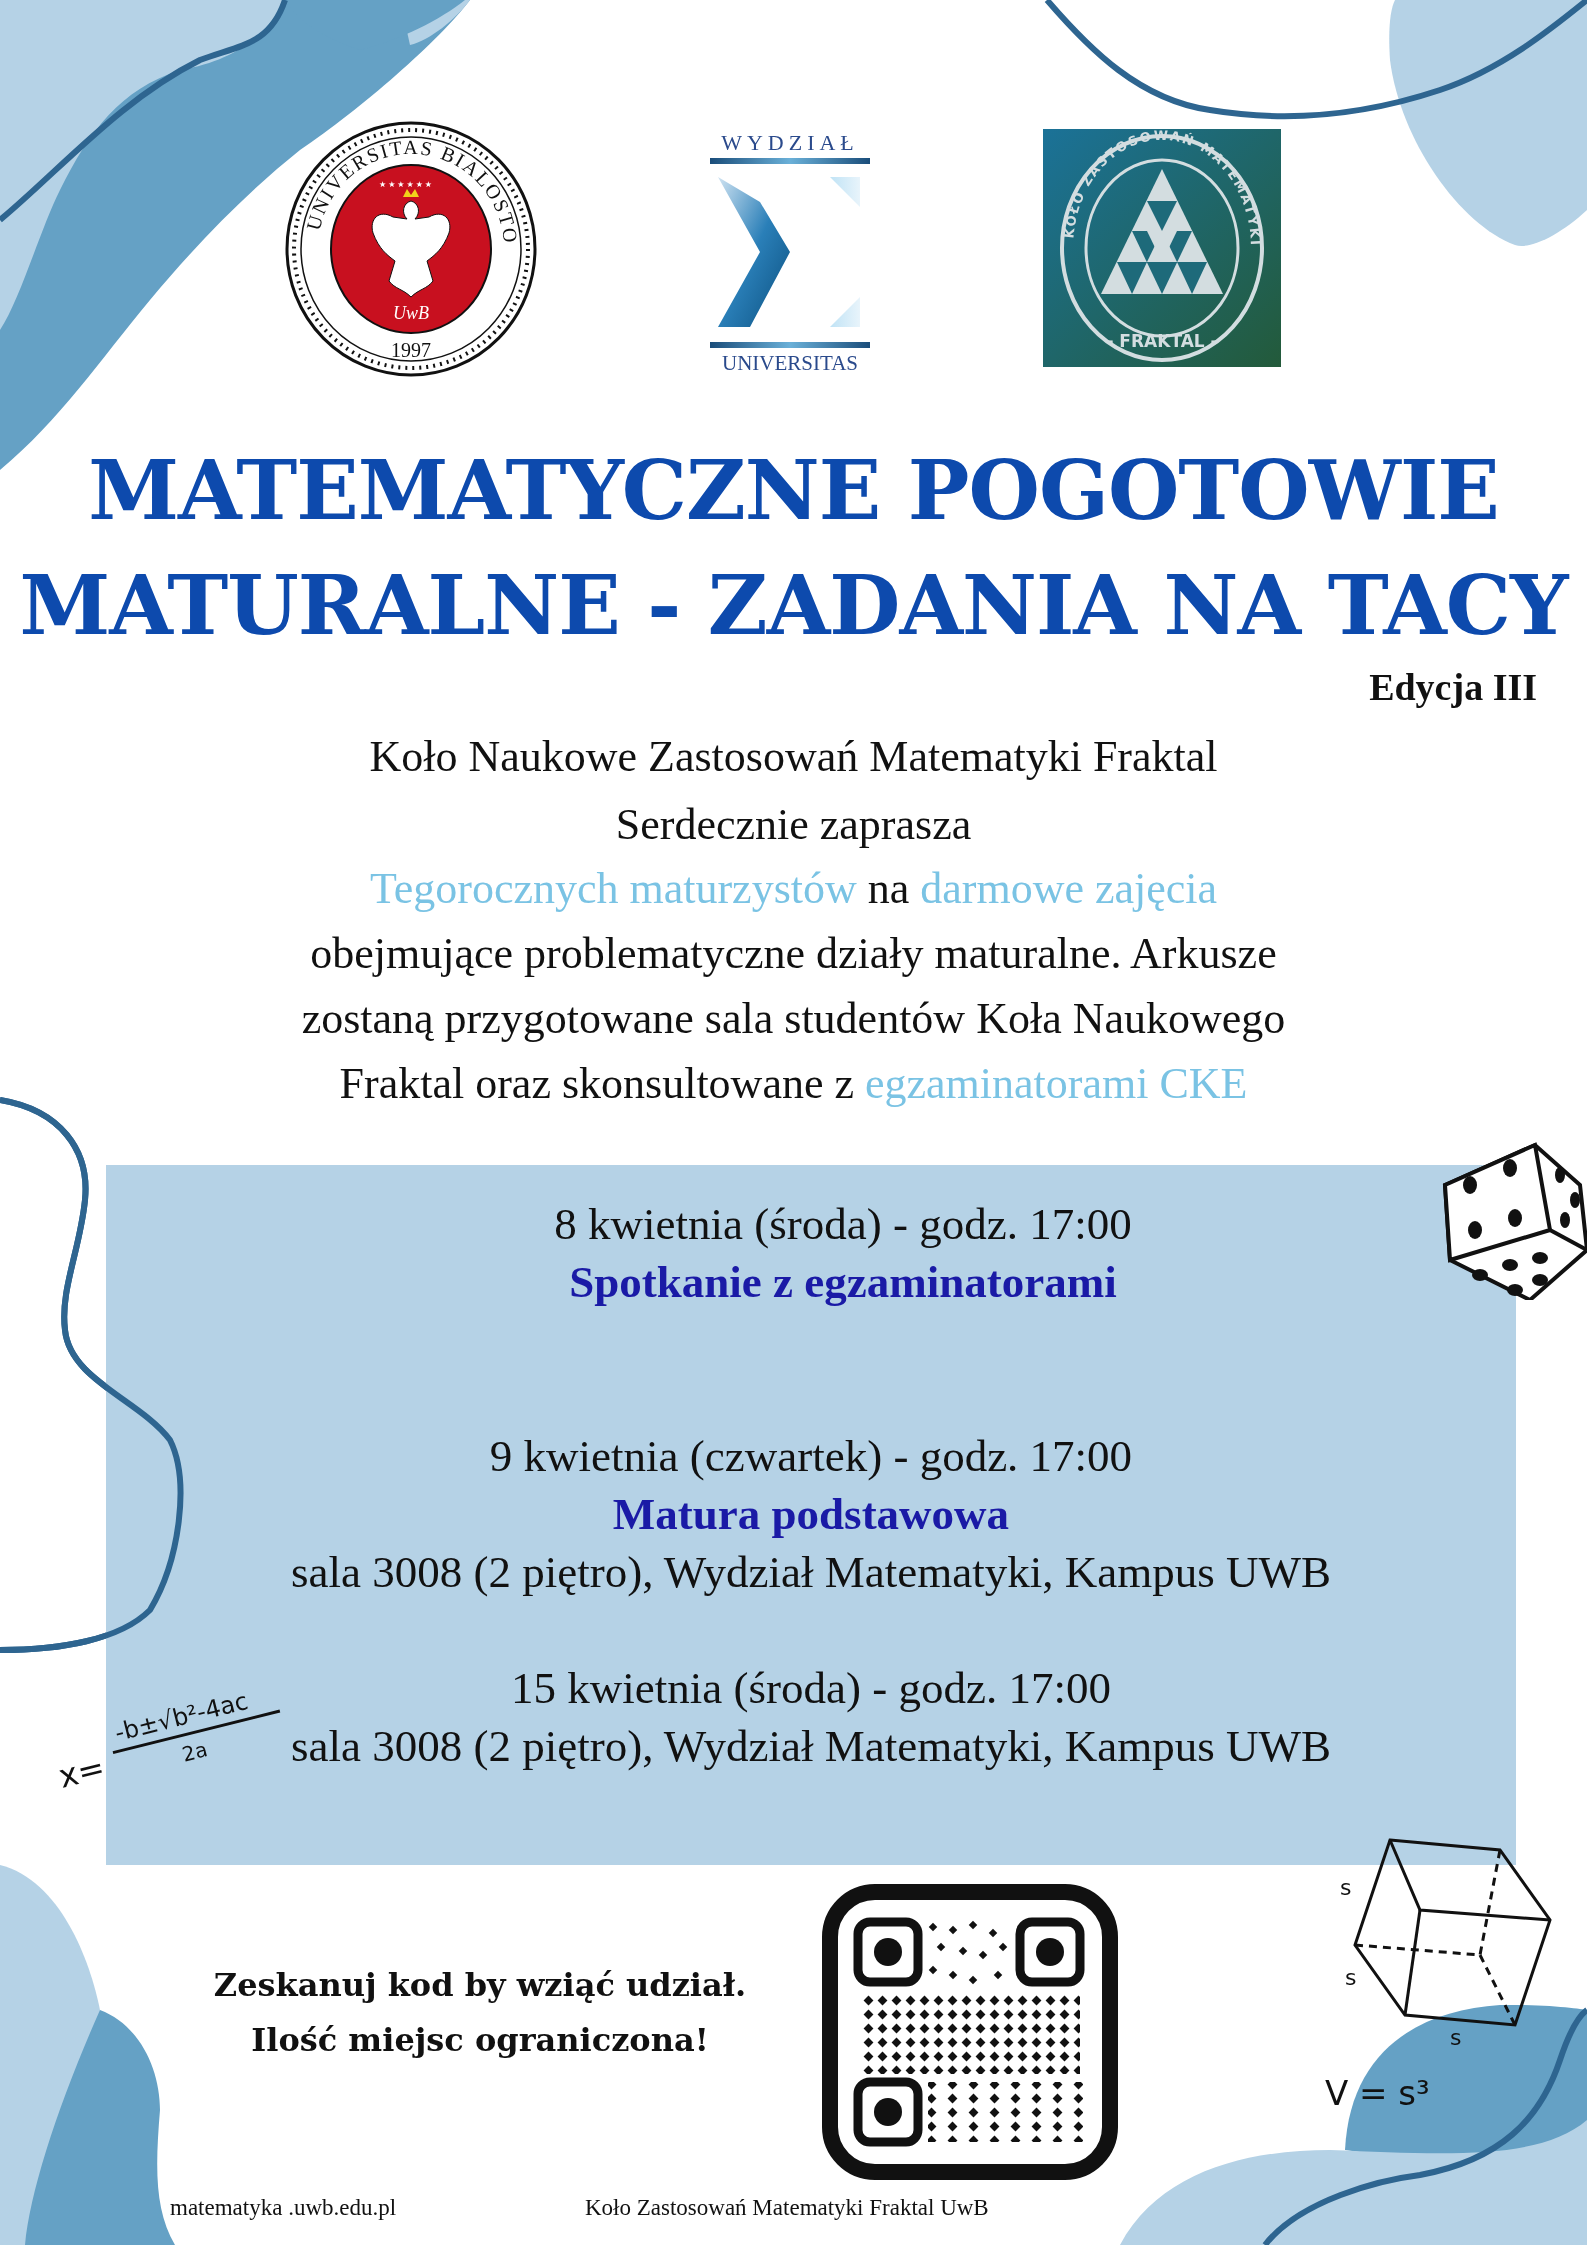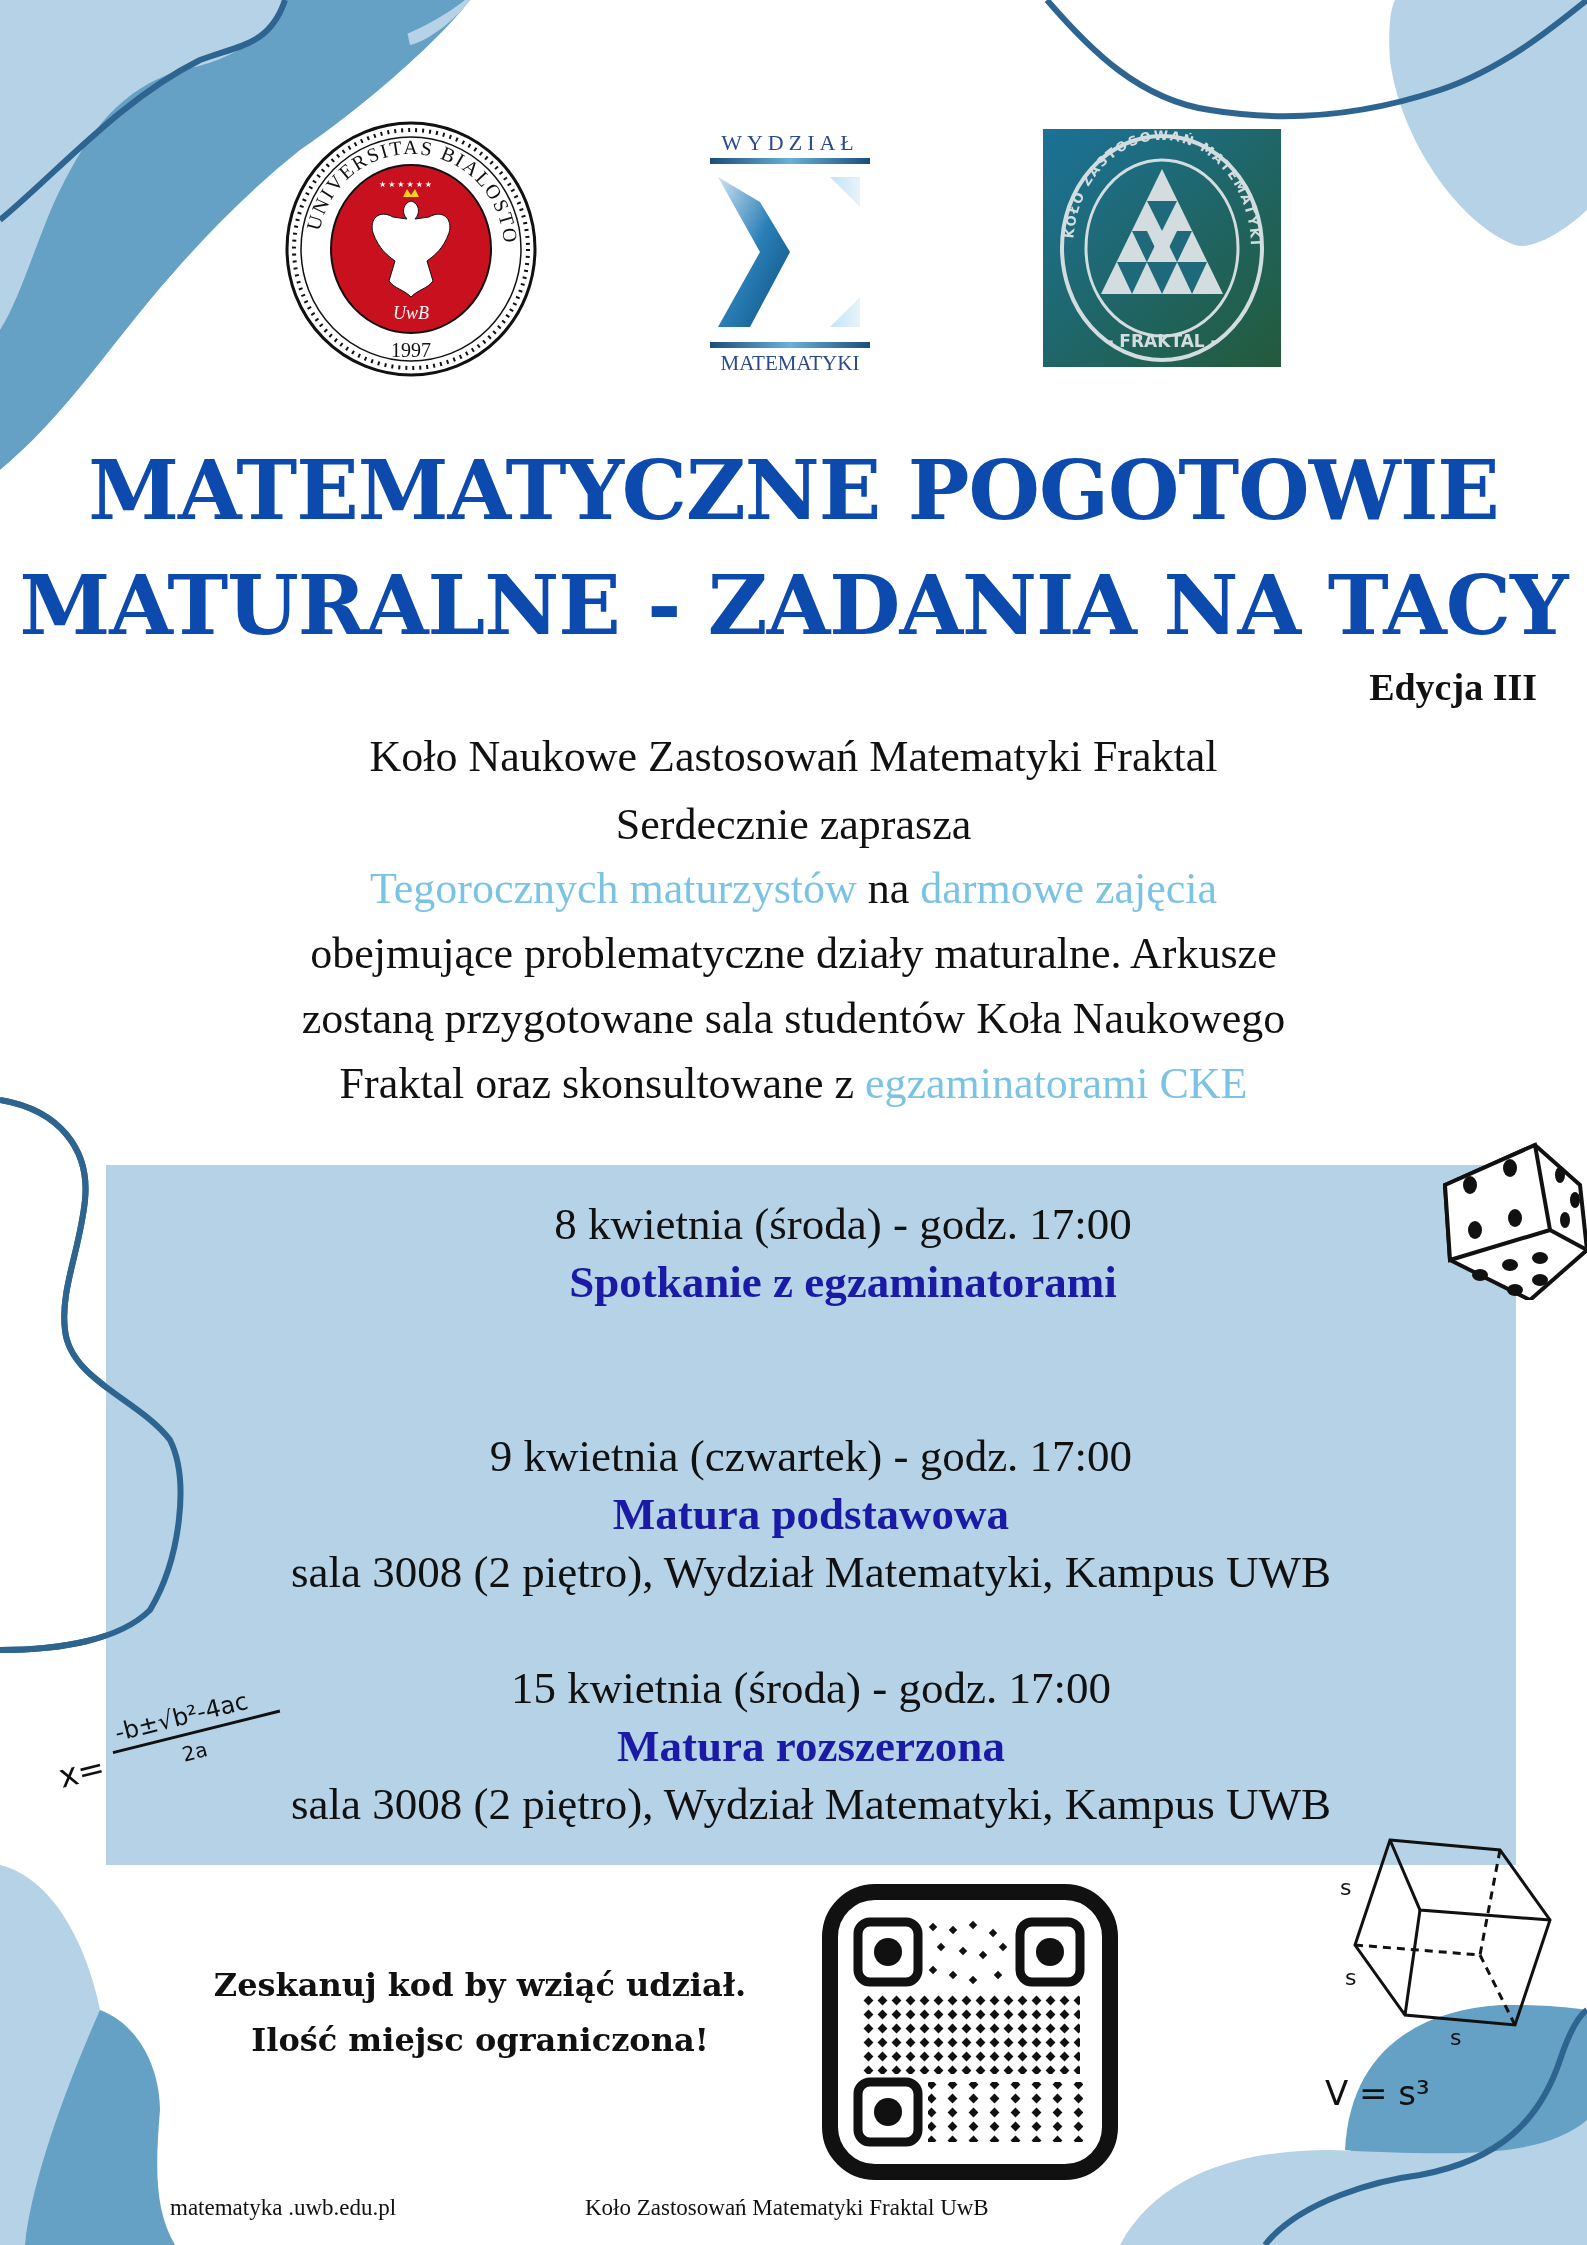--- a/index.html
+++ b/index.html
@@ -107,21 +107,21 @@
       <linearGradient id="sg2" x1="0" y1="0" x2="1" y2="0">
           <stop offset="0" stop-color="#2aa3e0"></stop>
           <stop offset="1" stop-color="#e8f4fb"></stop>
         </linearGradient>
     </defs>
     <polygon points="8,5 150,5 150,35 120,5" fill="url(#sg2)"></polygon>
     <polygon points="8,5 50,30 80,80 40,155 8,155 50,80" fill="url(#sg1)"></polygon>
     <polygon points="8,155 150,155 150,125 120,155" fill="url(#sg2)"></polygon>
   </svg>
   <div style="height:6px;background:linear-gradient(90deg,#1a4d7a,#6ab0d8,#1a4d7a);margin:6px 10px 2px;"></div>
-  <div class="wbottom">MATEMATYKI</div>
+  <div class="wbottom">UNIVERSITAS</div>
 </div>
 
 <div class="abs logo-fraktal">
   <svg width="238" height="238" viewBox="0 0 238 238">
     <defs>
       <linearGradient id="fg" x1="0" y1="0" x2="1" y2="1">
           <stop offset="0" stop-color="#1b7298"></stop>
           <stop offset="1" stop-color="#235a3a"></stop>
         </linearGradient>
       <path id="fArc" d="M30,119 A89,108 0 1 1 208,119"></path>
@@ -162,21 +162,20 @@
     <div class="date">8 kwietnia (środa) - godz. 17:00</div>
     <div class="name">Spotkanie z egzaminatorami</div>
   </div>
   <div class="event" style="top:262px;">
     <div class="date">9 kwietnia (czwartek) - godz. 17:00</div>
     <div class="name">Matura podstawowa</div>
     <div class="place">sala 3008 (2 piętro), Wydział Matematyki, Kampus UWB</div>
   </div>
   <div class="event" style="top:494px;">
     <div class="date">15 kwietnia (środa) - godz. 17:00</div>
-    <div class="name">Matura rozszerzona</div>
     <div class="place">sala 3008 (2 piętro), Wydział Matematyki, Kampus UWB</div>
   </div>
 </div>
 
 <svg class="deco" viewBox="0 0 1587 2245">
   <path d="M0,1100 C60,1110 90,1150 85,1200 C80,1250 60,1290 65,1330 C70,1380 140,1400 170,1440 C190,1480 180,1560 150,1610 C120,1640 60,1650 0,1650" stroke="#2e6590" stroke-width="6" fill="none"></path>
 </svg>
 
 <svg class="abs" style="left:1430px;top:1130px;" width="157" height="170" viewBox="0 0 157 170">
   <path d="M15,55 L105,15 L150,55 L157,120 L100,170 L20,130 Z" fill="#fff" stroke="#111" stroke-width="4"></path>

